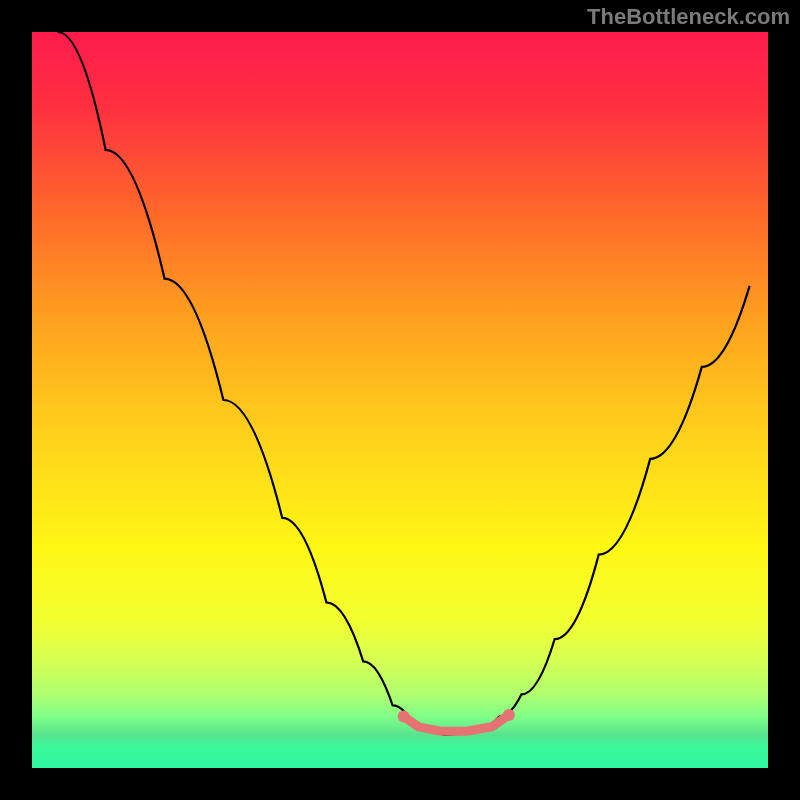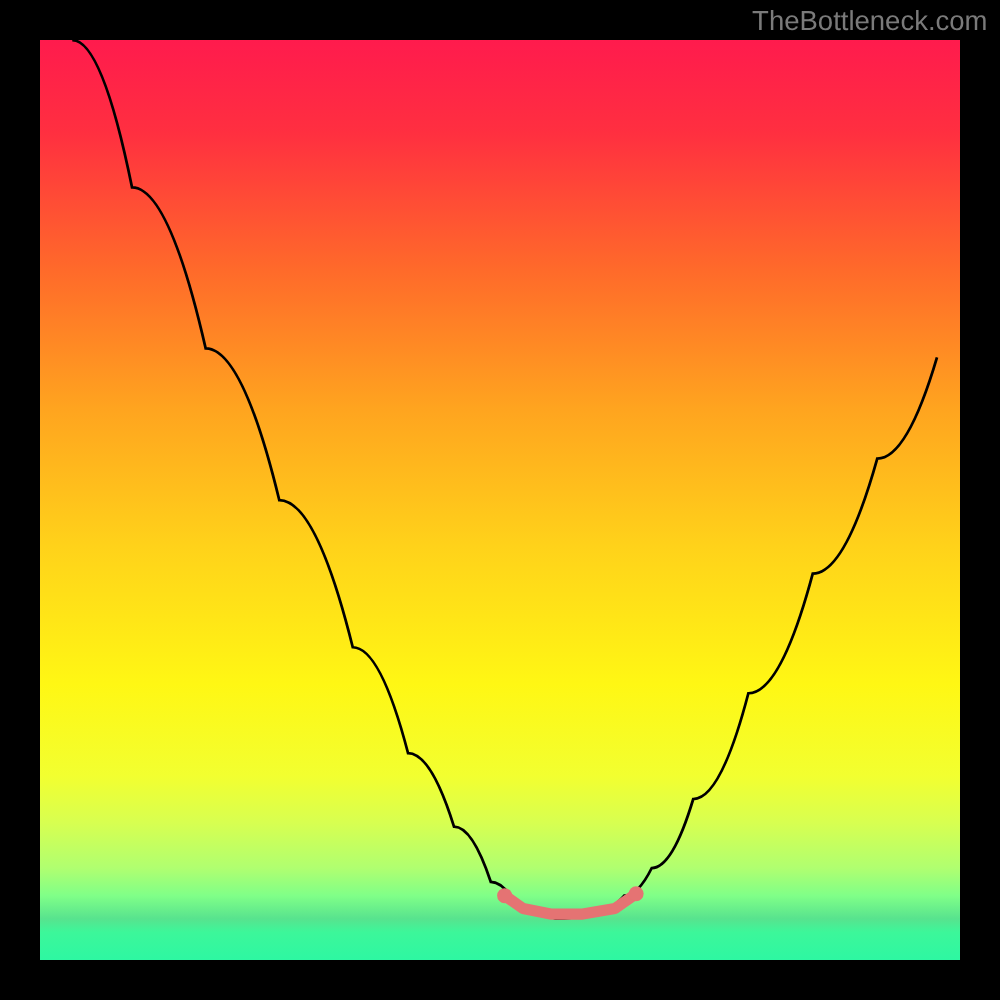--- a/index.html
+++ b/index.html
@@ -16,21 +16,21 @@
     width: 800px;
     height: 800px;
     background: #000;
   }
   .watermark {
     position: absolute;
     top: 4px;
     right: 10px;
     color: #7a7a7a;
     font-size: 22px;
-    font-weight: 400;
+    font-weight: 700;
     z-index: 20;
     user-select: none;
   }
   svg.plot {
     position: absolute;
     top: 0;
     left: 0;
     width: 800px;
     height: 800px;
   }

